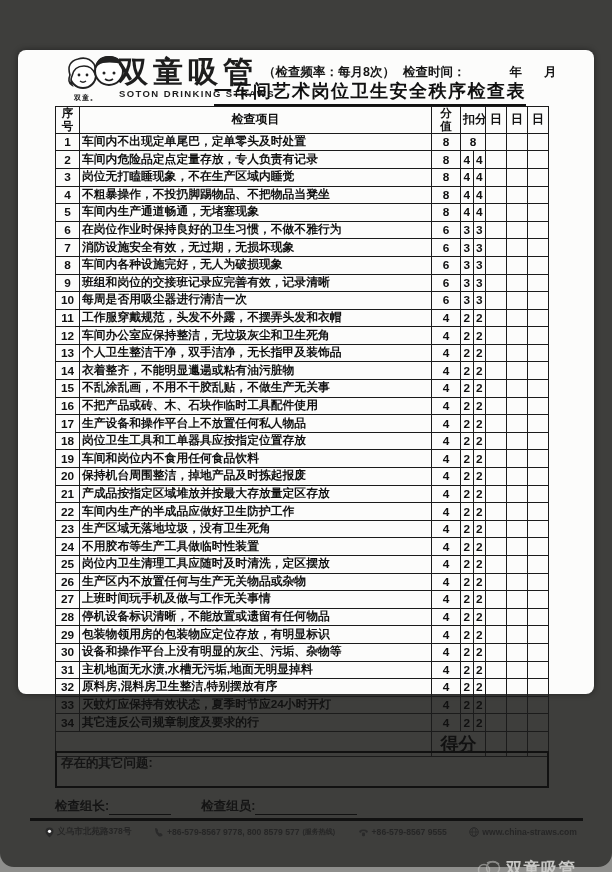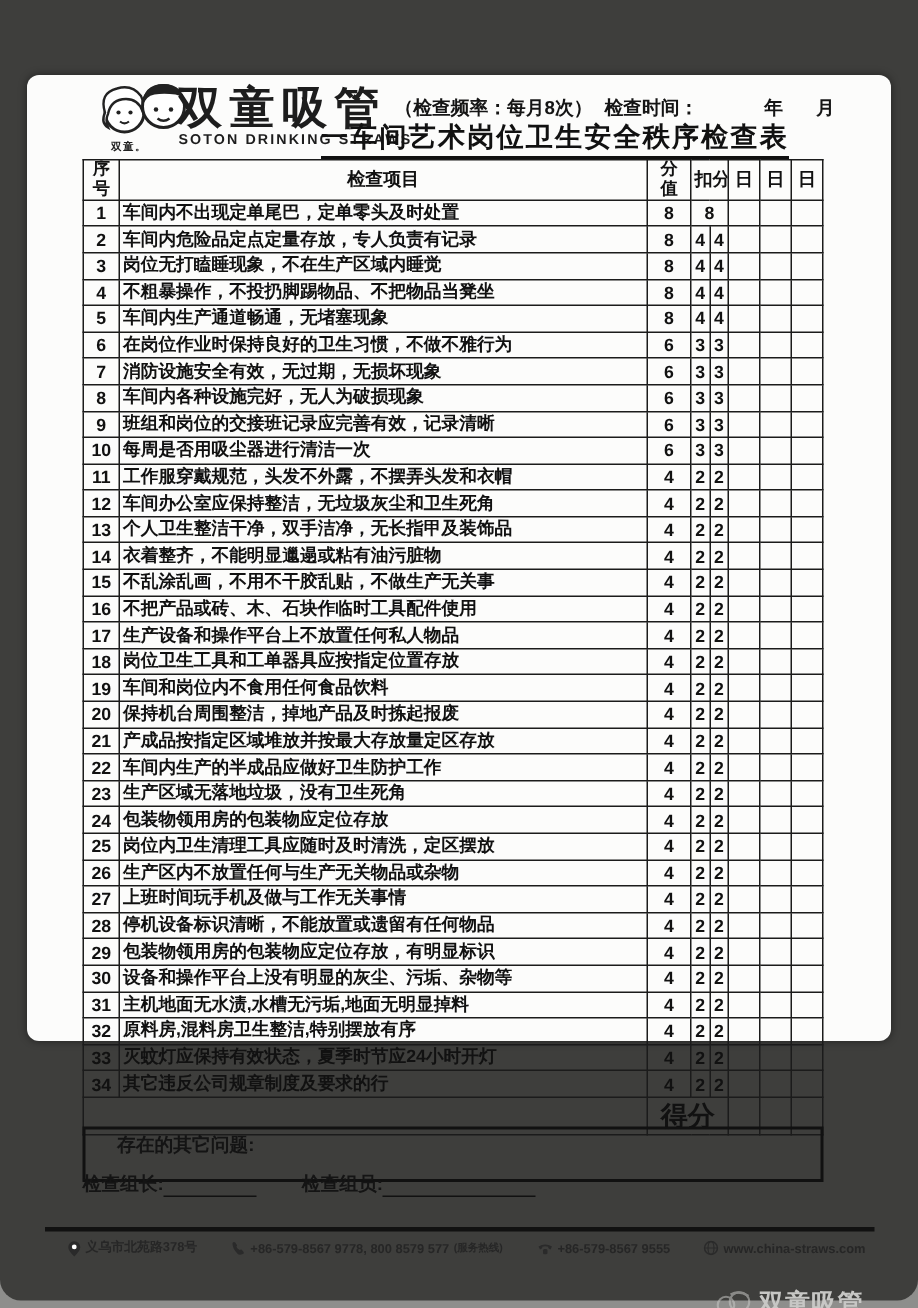--- a/index.html
+++ b/index.html
@@ -42,22 +42,22 @@
   .stack { width:1.05em; margin:0 auto; word-break:break-all; white-space:normal; line-height:1.12; font-size:11.5px; }
   .c-no   { width:24px; text-align:center; }
   .c-score{ width:29px; text-align:center; }
   .c-d    { width:25px; text-align:center; }
   .c-day  { width:21px; text-align:center; }
   .c-item { text-align:left; padding-left:4px; letter-spacing:0; }
   td.c-num { font-size:12px; text-align:center; }
   tr.score-row td { font-size:18px; }
   
   .problems-box { position:absolute; left:37px; top:701px; width:494px; height:37px;
-                  border:2.2px solid #111; font-size:12.5px; font-weight:800; padding:2px 21px; }
-  .sign-line { position:absolute; left:37px; top:731px; font-size:12.5px; font-weight:800; color:#141414; display:flex; align-items:flex-end;text-align:center; }
+                  border:2.2px solid #111; font-size:12.5px; font-weight:800; padding:2px 4px; }
+  .sign-line { position:absolute; left:37px; top:748px; font-size:12.5px; font-weight:800; color:#141414; display:flex; align-items:flex-end;text-align:center; }
   .sign-blank { display:inline-block; border-bottom:1.8px solid #111; height:13px; }
   .blank-leader { width:62px; margin-right:30px; }
   .blank-member { width:102px; }
   .divider { position:absolute; left:12px; top:768px; width:553px; height:2.6px; background:#111; }
   .footer { position:absolute; left:27px; top:776px; width:532px; display:flex; justify-content:space-between;
             font-size:8.6px; font-weight:600; color:#262626; white-space:nowrap; align-items:center; }
   .footer .f-item { display:flex; align-items:center; gap:3px;text-align:center; }
   .footer svg { display:block; }
   .f-note { font-size:7px; }
   .watermark { position:absolute; right:18px; top:808px; display:flex; align-items:center; gap:4px;
@@ -337,21 +337,21 @@
           <td class="c-item">生产区域无落地垃圾，没有卫生死角</td>
           <td class="c-d c-num">4</td>
           <td class="c-d c-num">2</td>
           <td class="c-d c-num">2</td>
           <td class="c-day"></td>
           <td class="c-day"></td>
           <td class="c-day"></td>
         </tr>
         <tr>
           <td class="c-no">24</td>
-          <td class="c-item">包装物领用房的包装物应定位存放</td>
+          <td class="c-item">不用胶布等生产工具做临时性装置</td>
           <td class="c-d c-num">4</td>
           <td class="c-d c-num">2</td>
           <td class="c-d c-num">2</td>
           <td class="c-day"></td>
           <td class="c-day"></td>
           <td class="c-day"></td>
         </tr>
         <tr>
           <td class="c-no">25</td>
           <td class="c-item">岗位内卫生清理工具应随时及时清洗，定区摆放</td>

